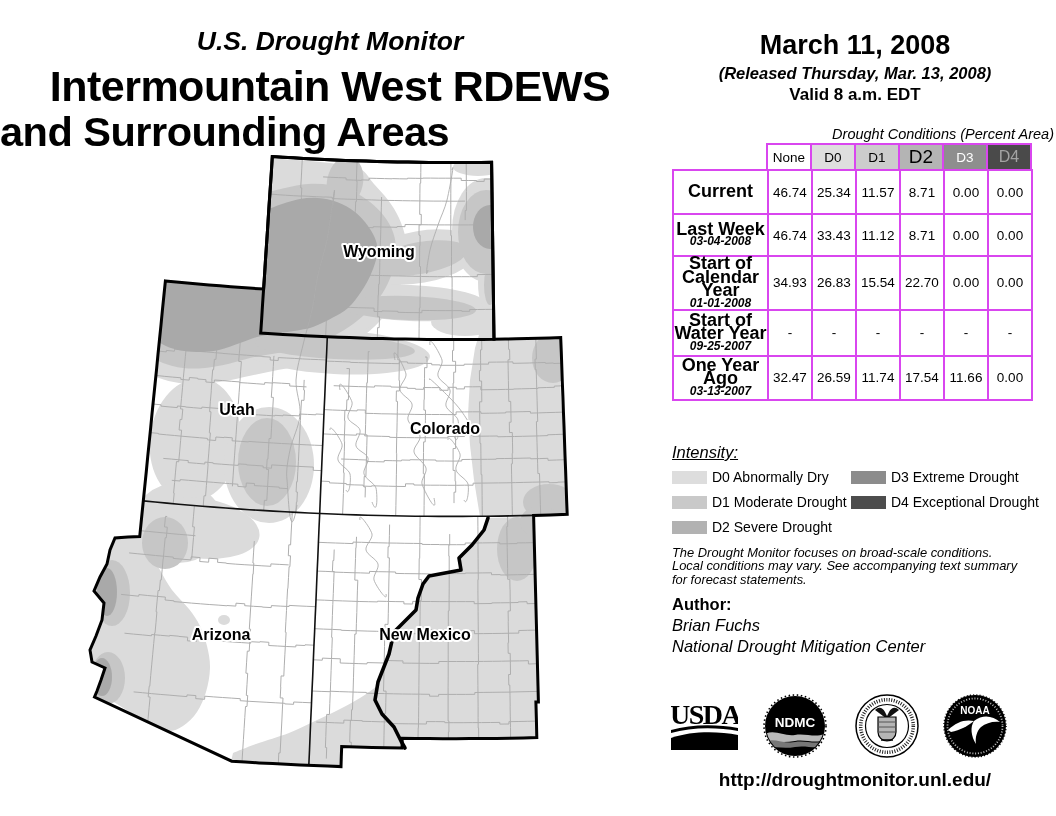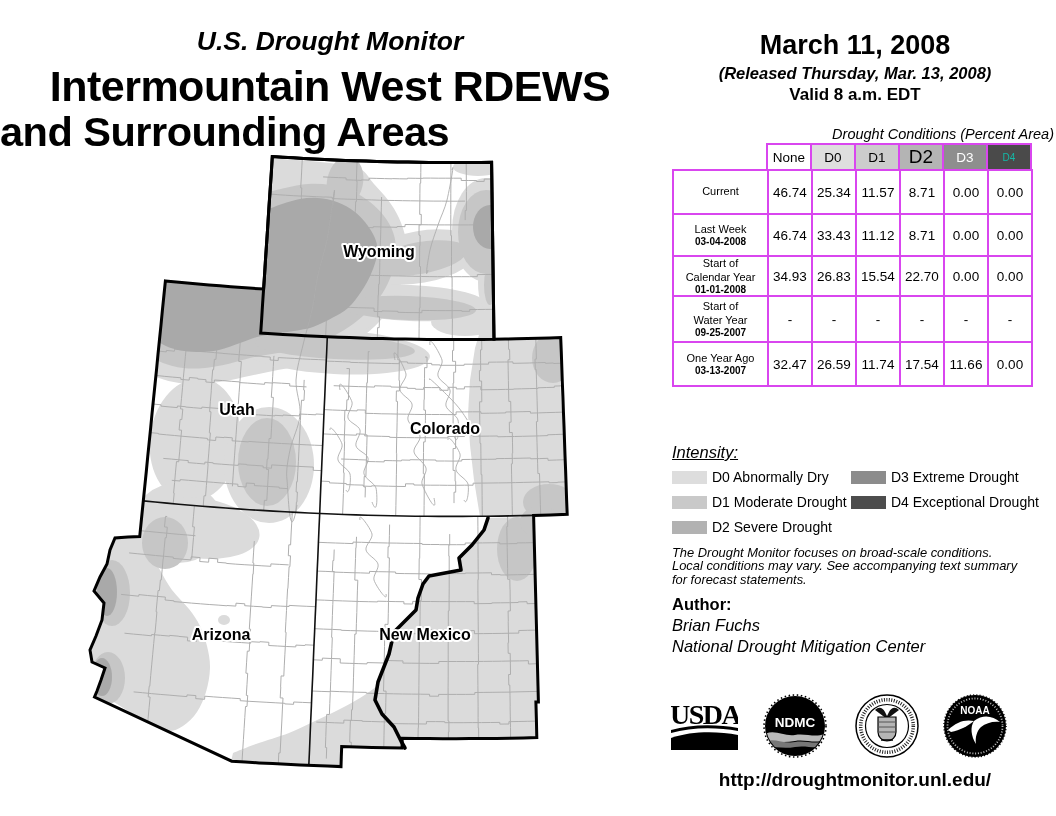--- a/index.html
+++ b/index.html
@@ -1,21 +1,21 @@
 <!DOCTYPE html>
 <html><head><meta charset="utf-8">
 <style>
 html,body{margin:0;padding:0;background:#fff;width:1056px;height:816px;overflow:hidden}
 body{font-family:"Liberation Sans",sans-serif;position:relative;color:#000}
 .abs{position:absolute}
 .slab{font:bold 16px "Liberation Sans",sans-serif;text-anchor:middle;fill:#000;stroke:#fff;stroke-width:4px;paint-order:stroke;stroke-linejoin:round}
 table.dm{border-collapse:collapse;table-layout:fixed}
 table.dm td{border:2px solid #d946ef;text-align:center;vertical-align:middle;padding:0}
-.lbl{font-weight:normal;font-size:11px;line-height:13.5px}
-.dte{font-weight:bold;font-size:10px;line-height:11px}
+.lbl{font-weight:bold;font-size:18px;line-height:13.5px}
+.dte{font-style:italic;font-weight:bold;font-size:12px;line-height:11px}
 .num{font-size:13.5px}
 </style></head>
 <body>
 <svg style="position:absolute;left:0;top:0" width="1056" height="816" viewBox="0 0 1056 816">
 <defs>
       <clipPath id="mapclip">
         <path d="M165.4,280.9 L176.3,281.9 L187.2,283.0 L198.1,284.0 L209.0,284.9 L219.9,285.8 L230.8,286.7 L241.7,287.5 L252.7,288.3 L263.6,289.0 L264.6,274.3 L265.5,259.6 L266.5,244.9 L267.5,230.2 L268.4,215.5 L269.4,200.7 L270.4,186.0 L271.4,171.3 L272.3,156.5 L282.8,157.2 L293.2,157.8 L303.6,158.4 L314.0,159.0 L324.5,159.5 L334.9,160.0 L345.4,160.4 L355.8,160.8 L366.2,161.1 L376.7,161.4 L387.1,161.7 L397.6,161.9 L408.0,162.1 L418.5,162.3 L428.9,162.4 L439.4,162.5 L449.8,162.5 L460.3,162.5 L470.7,162.5 L481.2,162.4 L491.6,162.3 L491.8,177.0 L492.0,191.8 L492.2,206.6 L492.4,221.3 L492.6,236.1 L492.8,250.8 L493.0,265.5 L493.2,280.3 L493.4,295.0 L493.6,309.8 L493.8,324.5 L494.0,339.2 L505.2,339.0 L516.3,338.8 L527.4,338.6 L538.5,338.3 L549.6,337.9 L560.7,337.5 L561.3,352.3 L561.8,367.0 L562.3,381.7 L562.9,396.4 L563.4,411.2 L564.0,425.9 L564.5,440.6 L565.0,455.4 L565.6,470.1 L566.1,484.8 L566.6,499.6 L567.2,514.3 L550.4,514.9 L533.6,515.4 L534.0,530.9 L534.4,546.4 L534.8,561.9 L535.2,577.4 L535.6,592.9 L536.0,608.5 L536.4,624.0 L536.8,639.6 L537.2,655.1 L537.6,670.7 L538.0,686.3 L538.4,701.9 L537.2,701.9 L535.9,701.9 L536.4,719.8 L536.8,737.6 L523.4,737.9 L509.9,738.2 L496.4,738.4 L483.0,738.5 L469.5,738.6 L456.1,738.7 L442.6,738.7 L429.1,738.6 L415.7,738.5 L402.2,738.3 L402.1,743.1 L402.1,748.0 L387.0,747.7 L371.9,747.4 L356.8,747.0 L341.7,746.5 L341.3,756.6 L341.0,766.6 L327.3,766.1 L313.6,765.6 L300.0,765.0 L286.3,764.3 L272.7,763.6 L259.0,762.9 L245.3,762.0 L231.7,761.2 L94.5,697.0 L97.0,691.0 L101.0,680.0 L105.0,668.0 L92.0,662.0 L90.0,650.0 L96.0,636.0 L102.0,620.0 L104.0,603.0 L94.0,591.0 L100.0,577.0 L107.0,564.0 L110.0,550.0 L115.0,538.0 L128.0,537.0 L139.7,536.6 L139.7,536.6 L141.5,518.7 L143.3,500.9 L144.8,486.2 L146.3,471.5 L147.7,456.8 L149.2,442.2 L150.7,427.5 L152.1,412.8 L153.6,398.2 L155.1,383.5 L156.6,368.8 L158.0,354.2 L159.5,339.5 L161.0,324.9 L162.4,310.2 L163.9,295.5 L165.4,280.9 Z"></path>
       </clipPath>
     </defs>
 
@@ -187,21 +187,21 @@
 
 <div class="abs" style="left:766px;top:143px">
 <table class="dm" style="border:2px solid #000">
 <tbody>
         <tr>
 <td style="width:42px;height:24px;background:#fff;font-size:13.5px">None</td>
 <td style="width:42px;background:#dedede;font-size:13.5px">D0</td>
 <td style="width:42px;background:#cccccc;font-size:13.5px">D1</td>
 <td style="width:42px;background:#b4b4b4;font-size:19px">D2</td>
 <td style="width:42px;background:#8e8e8e;color:#fff;font-size:13.5px">D3</td>
-<td style="width:42px;background:#4a4a4a;color:#14b8a6;font-size:10px">D4</td>
+<td style="width:42px;background:#4a4a4a;color:#a3a3a3;font-size:16px">D4</td>
 </tr>
       </tbody>
     </table>
 </div>
 
 <div class="abs" style="left:672px;top:169px">
 <table class="dm" style="border:2.5px solid #000">
 <tbody>
         <tr style="height:44px">
 <td class="lbl" style="width:93px">Current</td>

